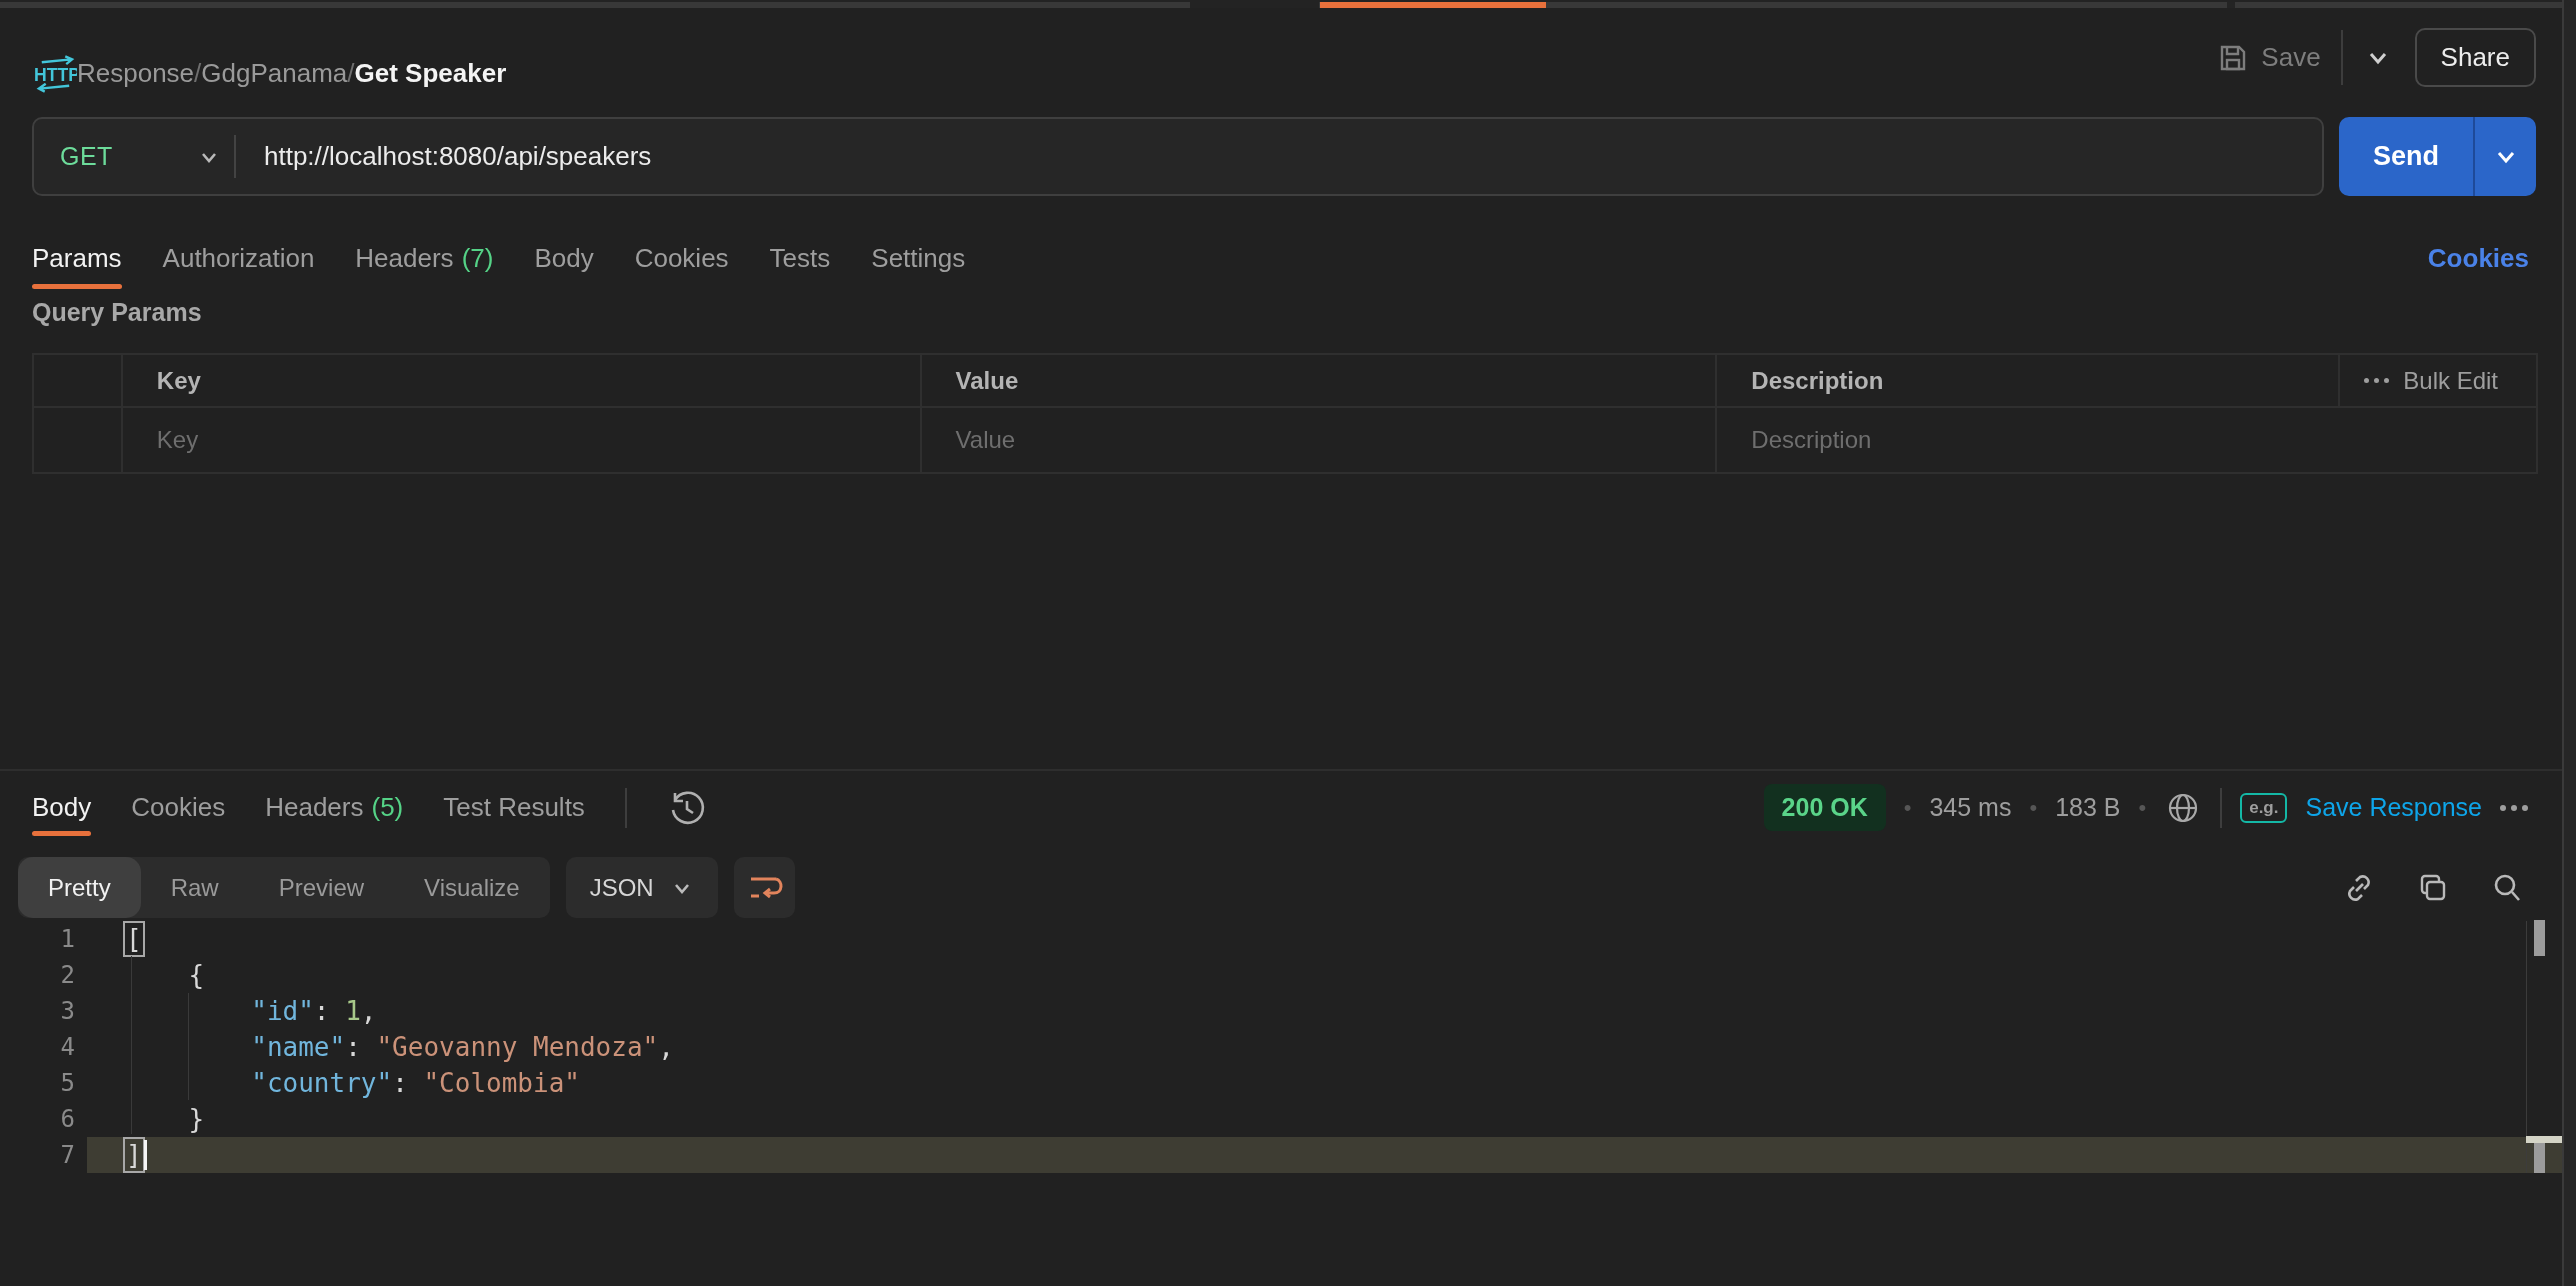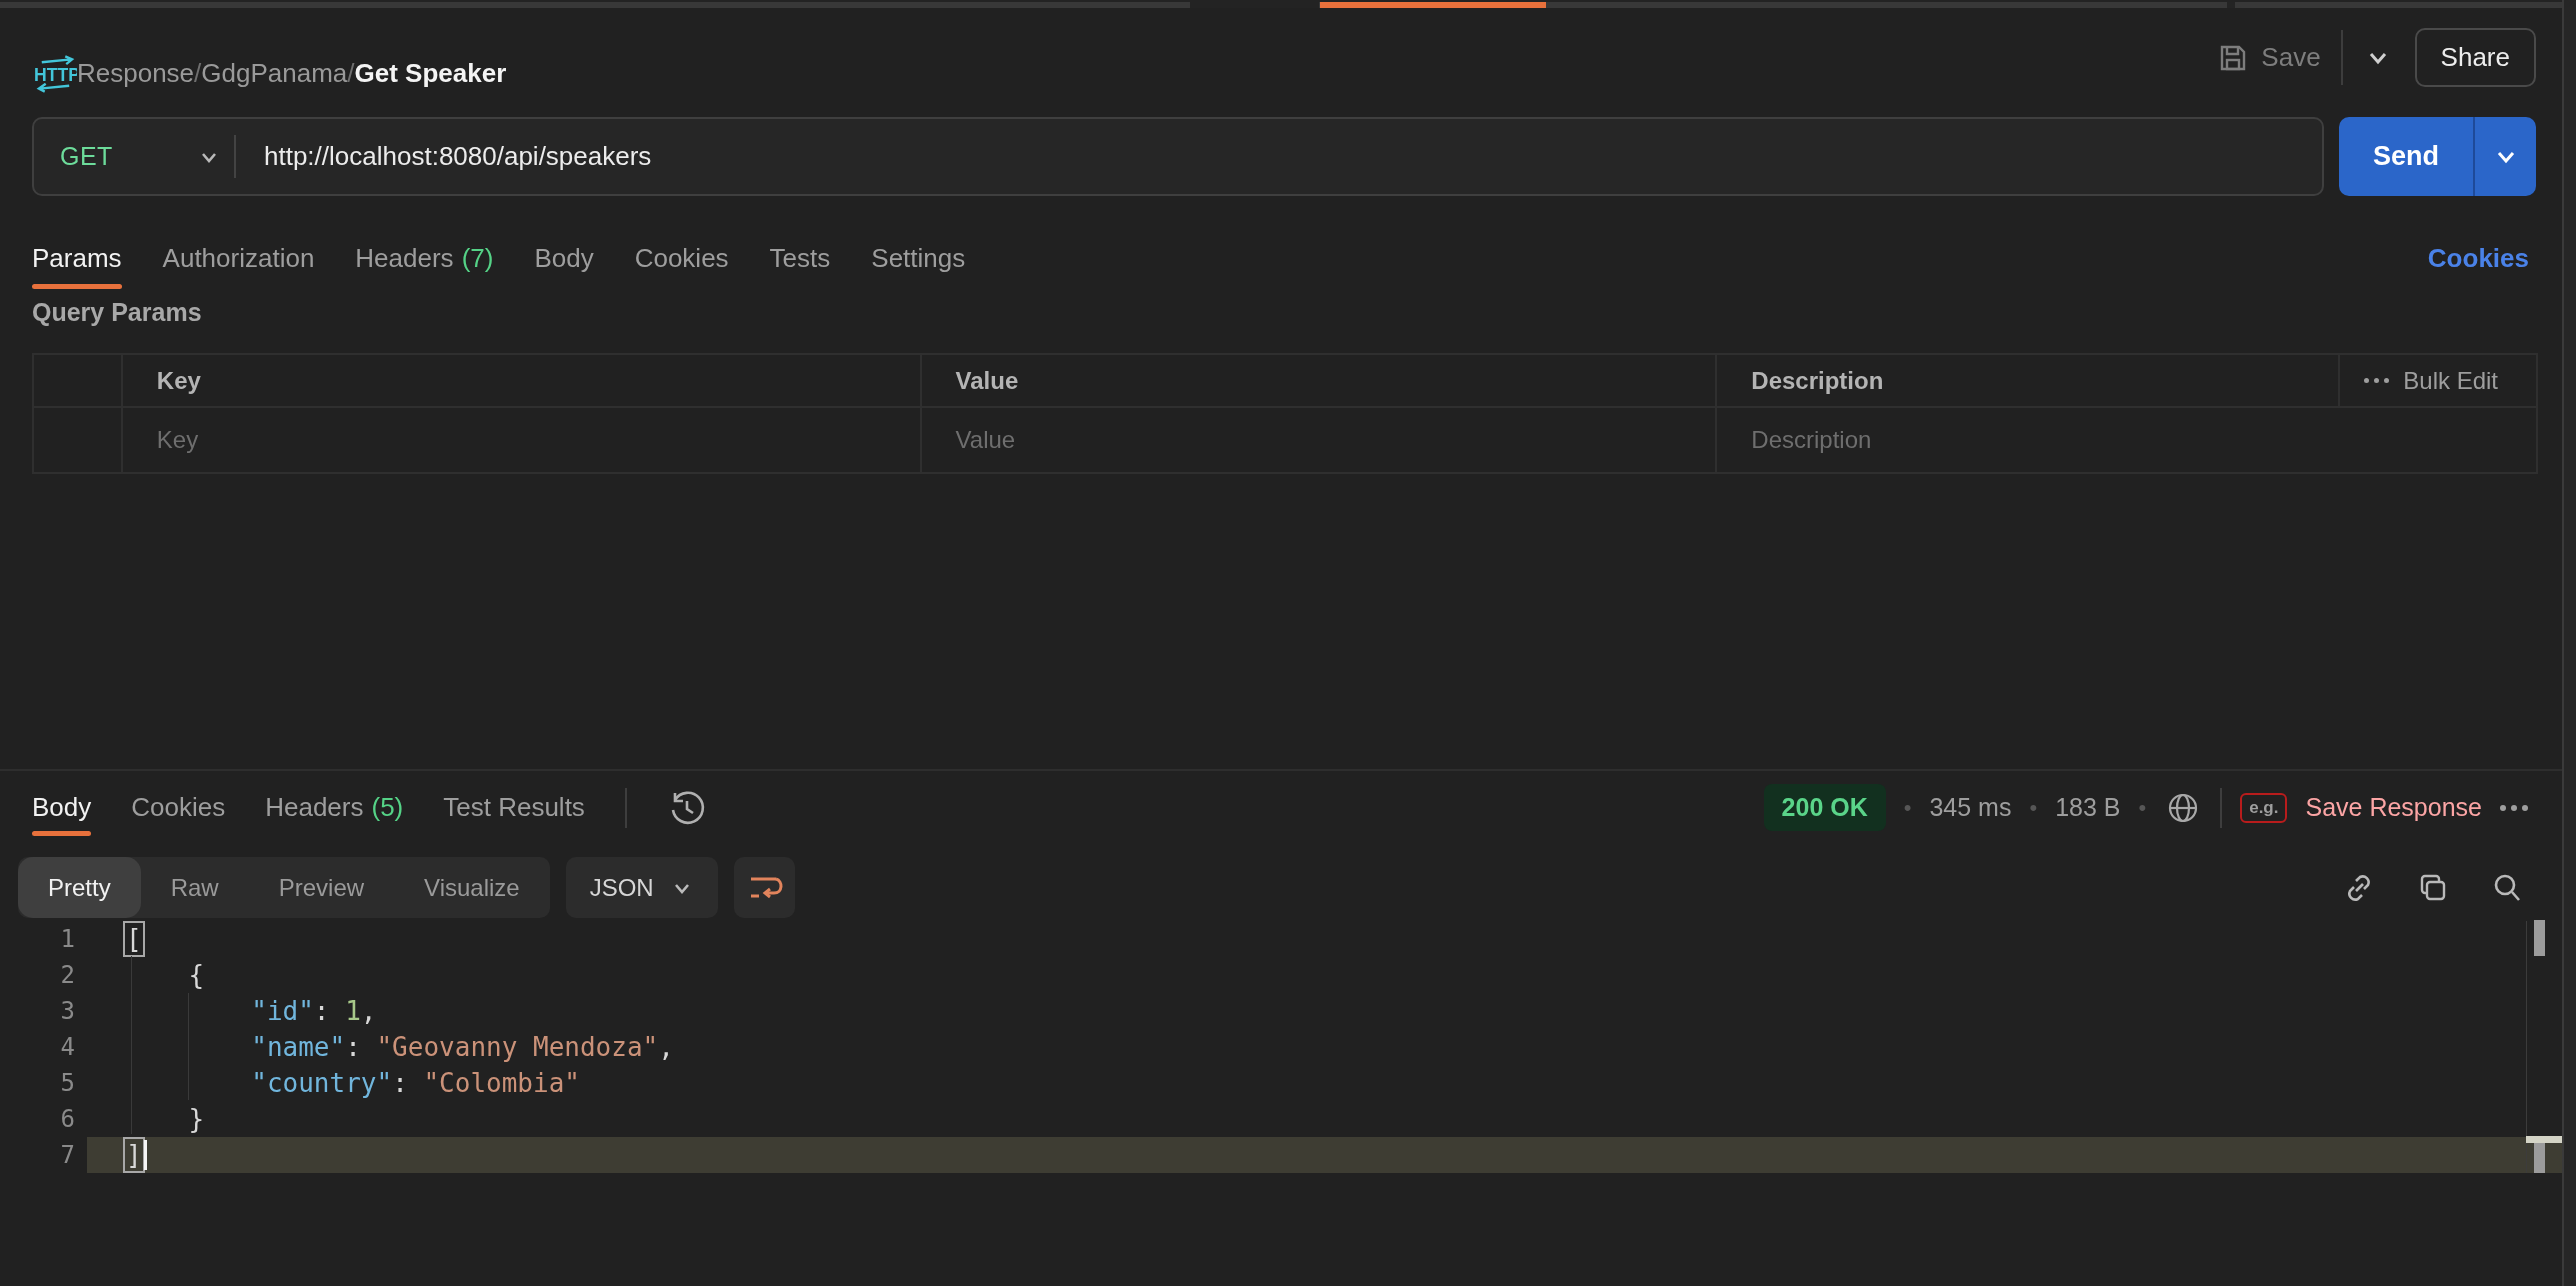--- a/index.html
+++ b/index.html
@@ -65,22 +65,22 @@
   .resp-sep{position:absolute;left:0;top:769px;width:2562px;height:2px;background:#2e2e2e;}
   .resp-tabs{position:absolute;left:32px;top:771px;height:73px;display:flex;gap:40px;align-items:center;}
   .rtab{position:relative;height:73px;display:flex;align-items:center;font-size:26px;color:#9e9e9e;cursor:pointer;}
   .rtab .count{color:#55d387;margin-left:8px;}
   .rtab.active{color:#f2f2f2;}
   .rtab.active::after{content:"";position:absolute;left:0;right:0;bottom:8px;height:5px;background:#e8713c;border-radius:3px;}
   .rtab-div{width:2px;height:40px;background:#3e3e3e;}
   .resp-meta{position:absolute;right:48px;top:771px;height:73px;display:flex;align-items:center;gap:18px;font-size:25px;color:#9e9e9e;}
   .status-badge{background:#12301f;color:#5ad489;font-weight:600;padding:9px 18px;border-radius:8px;font-size:25px;}
   .meta-dot{color:#565656;font-size:22px;}
-  .eg-badge{border:2px solid #b91c1c;border-radius:6px;padding:3px 7px;font-size:17px;font-weight:700;color:#9e9e9e;}
-  .save-resp{color:#fca5a5;cursor:pointer;}
+  .eg-badge{border:2px solid #14b8a6;border-radius:6px;padding:3px 7px;font-size:17px;font-weight:700;color:#9e9e9e;}
+  .save-resp{color:#0ea5e9;cursor:pointer;}
   
   .code-toolbar{position:absolute;left:18px;top:857px;height:61px;display:flex;gap:16px;align-items:center;}
   .seg-group{display:flex;background:#2c2c2c;border-radius:10px;height:61px;}
   .seg{display:flex;align-items:center;padding:0 30px;font-size:24px;color:#9a9a9a;cursor:pointer;border-radius:15px;}
   .seg.active{background:#3f3f3f;color:#f2f2f2;}
   .json-btn{display:flex;align-items:center;gap:16px;background:#2c2c2c;border-radius:10px;height:61px;padding:0 24px;
     font-size:24px;color:#d6d6d6;cursor:pointer;}
   .wrap-btn{width:61px;height:61px;background:#2c2c2c;border-radius:10px;display:flex;align-items:center;justify-content:center;cursor:pointer;}
   .tool-icons{position:absolute;right:51px;top:857px;height:61px;display:flex;gap:38px;align-items:center;}
   .tool-icons svg{cursor:pointer;}

